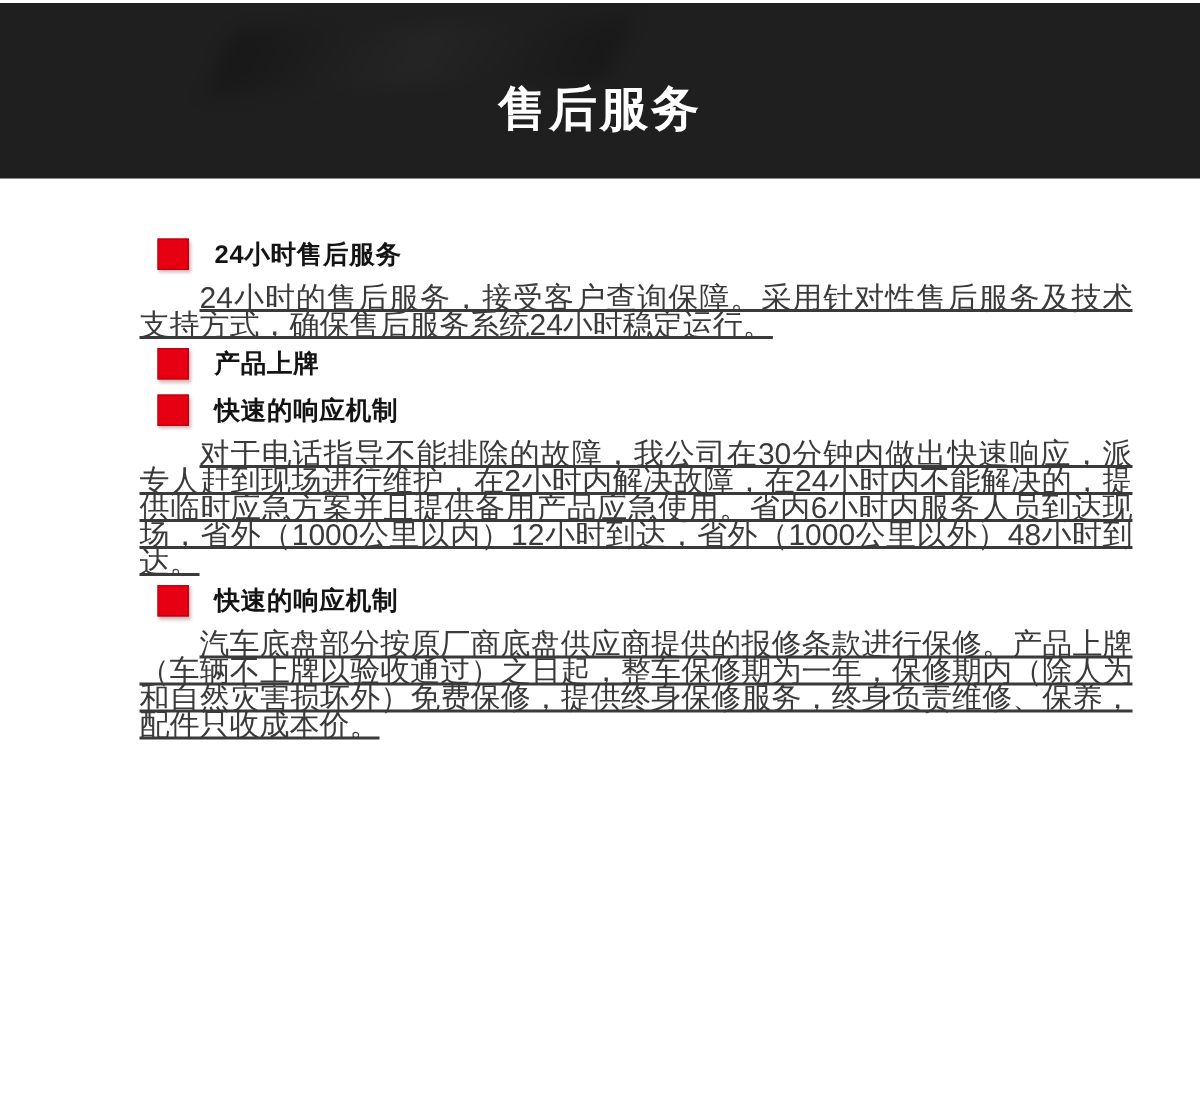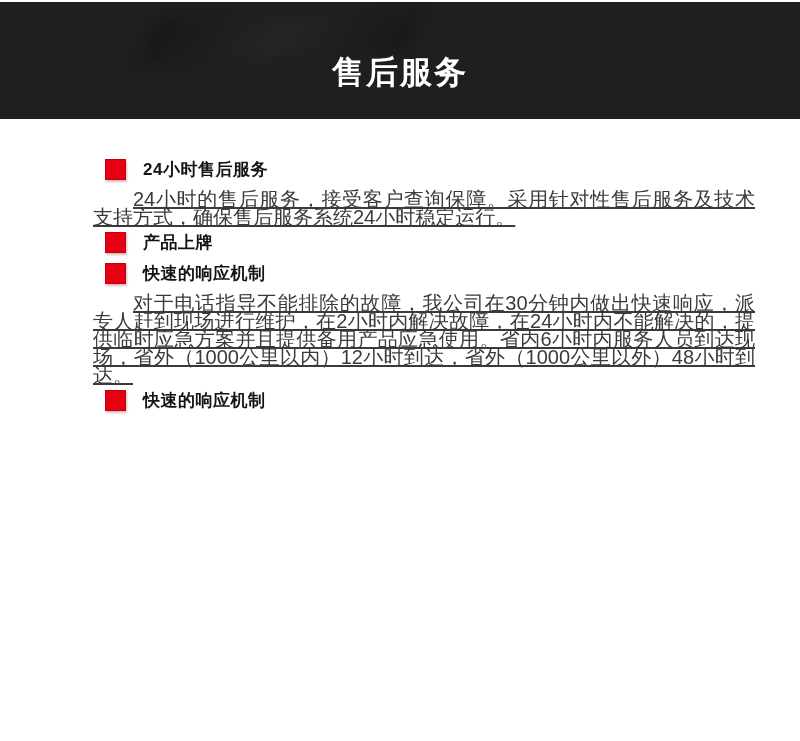--- a/index.html
+++ b/index.html
@@ -123,16 +123,19 @@
     <div>
           <p class="para">对于电话指导不能排除的故障，我公司在30分钟内做出快速响应，派专人赶到现场进行维护，在2小时内解决故障，在24小时内不能解决的，提供临时应急方案并且提供备用产品应急使用。省内6小时内服务人员到达现场，省外（1000公里以内）12小时到达，省外（1000公里以外）48小时到达。</p>
         </div>
   </div>
 
   <div class="section">
     <div class="sec-head">
       <span class="bullet"></span>
       <h2 class="sec-title">快速的响应机制</h2>
     </div>
+    <div>
+          <p class="para">汽车底盘部分按原厂商底盘供应商提供的报修条款进行保修。产品上牌（车辆不上牌以验收通过）之日起，整车保修期为一年，保修期内（除人为和自然灾害损坏外）免费保修，提供终身保修服务，终身负责维修、保养，配件只收成本价。</p>
+        </div>
   </div>
 </div>
 
 </div>
 
 </body></html>

